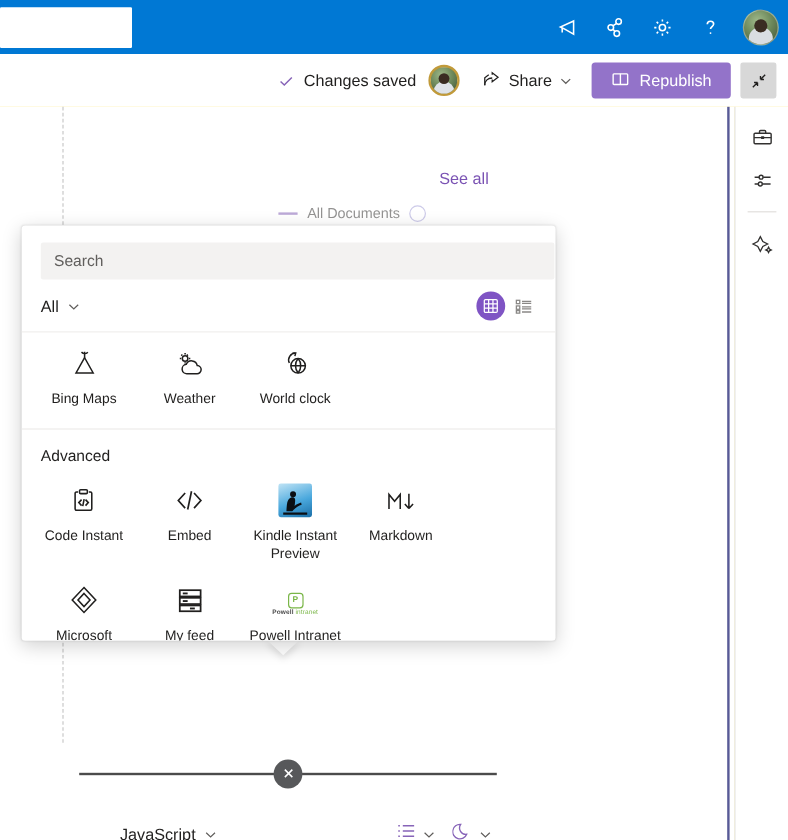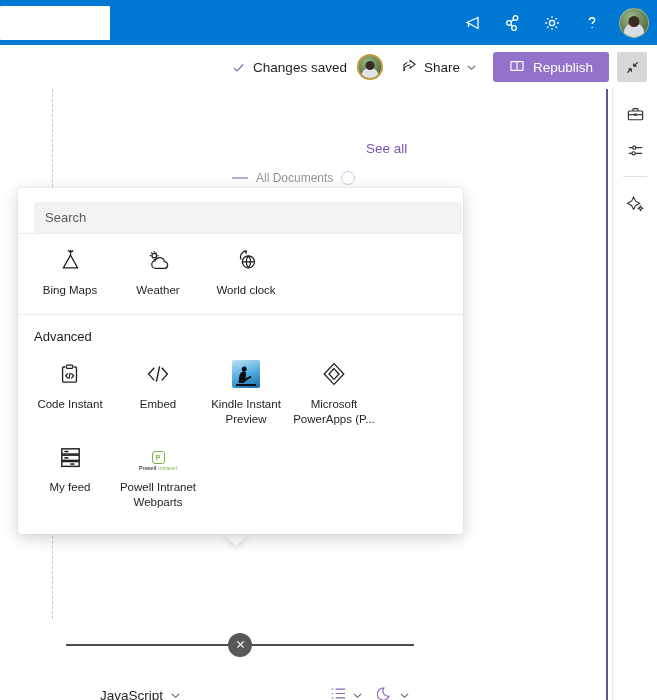--- a/index.html
+++ b/index.html
@@ -354,20 +354,46 @@
     </div>
   </div>
 
   <div class="picker-arrow"></div>
   <div class="picker">
 
     <div class="picker-head">
       <input class="search-box" type="text" placeholder="Search" style="">
     </div>
 
+    <div class="filter-row">
+      <div class="filter-select">
+        <span>All</span>
+        <span class="chev">
+          <svg width="11" height="11" viewBox="0 0 12 12" fill="none" stroke="currentColor" stroke-width="1.1">
+            <path d="M2 4.3 L6 8.1 L10 4.3"></path>
+          </svg>
+        </span>
+      </div>
+      <div class="view-toggle">
+        <div class="view-grid">
+          <svg width="14" height="14" viewBox="0 0 14 14" fill="none" stroke="currentColor" stroke-width="1.05">
+            <rect x="1.6" y="1.6" width="10.8" height="10.8" rx="1"></rect>
+            <path d="M1.6 5.2h10.8M1.6 8.8h10.8M5.2 1.6v10.8M8.8 1.6v10.8"></path>
+          </svg>
+        </div>
+        <div class="view-list">
+          <svg width="15" height="15" viewBox="0 0 16 16" fill="none" stroke="currentColor" stroke-width="1.15">
+            <rect x="1.4" y="2.4" width="3" height="3"></rect>
+              <rect x="1.4" y="7.4" width="3" height="3"></rect>
+              <rect x="1.4" y="11.6" width="3" height="2.2"></rect>
+            <path d="M6.4 3.3h8.2M6.4 5.1h8.2M6.4 8.3h8.2M6.4 10.1h8.2M6.4 12.8h8.2"></path>
+          </svg>
+        </div>
+      </div>
+    </div>
 
     <div class="picker-body">
       <div class="section-hr"></div>
 
       <div class="tiles">
         <div class="tile">
           <span class="tile-ic">
             <svg width="27" height="27" viewBox="0 0 28 28" fill="none" stroke="currentColor" stroke-width="1.3">
               <path d="M14 3.2v5.2"></path>
                 <path d="M11.3 3.6c1.6 1.5 4 1.5 5.5 0"></path>
@@ -431,20 +457,29 @@
               <svg width="28" height="28" viewBox="0 0 28 28" fill="#0b0f14">
                 <path d="M4 24h20v2H4z"></path>
                 <path d="M12.2 6.4a2.5 2.5 0 1 1 0 5 2.5 2.5 0 0 1 0-5z"></path>
                 <path d="M11 11.4c-2.3.6-3.6 3-3.9 6.1-.2 2-.4 4.2-.4 5.6h4.9c1.9-2.3 5-4.6 7.8-5.4l-.5-1.9c-2 .6-3.9 1.6-5.4 2.8.3-2.2.7-4.6.3-5.9-.3-1-1.4-1.6-2.8-1.3z"></path>
               </svg>
             </span>
           </span>
           <span class="tile-label">Kindle Instant Preview</span>
         </div>
 
+        <div class="tile">
+          <span class="tile-ic">
+            <svg width="30" height="27" viewBox="0 0 32 28" fill="none" stroke="currentColor" stroke-width="1.4">
+              <path d="M5.5 21V8.2l5 6.1 5-6.1V21"></path>
+              <path d="M23.2 7.6v12.8M23.2 20.6 19.6 16.6M23.2 20.6l3.7-4"></path>
+            </svg>
+          </span>
+          <span class="tile-label">Markdown</span>
+        </div>
 
         <div class="tile">
           <span class="tile-ic">
             <svg width="28" height="28" viewBox="0 0 28 28" fill="none" stroke="currentColor" stroke-width="1.3">
               <path d="M14 3.6 23.8 14 14 24.4 4.2 14Z"></path>
               <path d="M14 8.6 19 14l-5 5.4L9 14Z"></path>
             </svg>
           </span>
           <span class="tile-label">Microsoft PowerApps (P...</span>
         </div>

